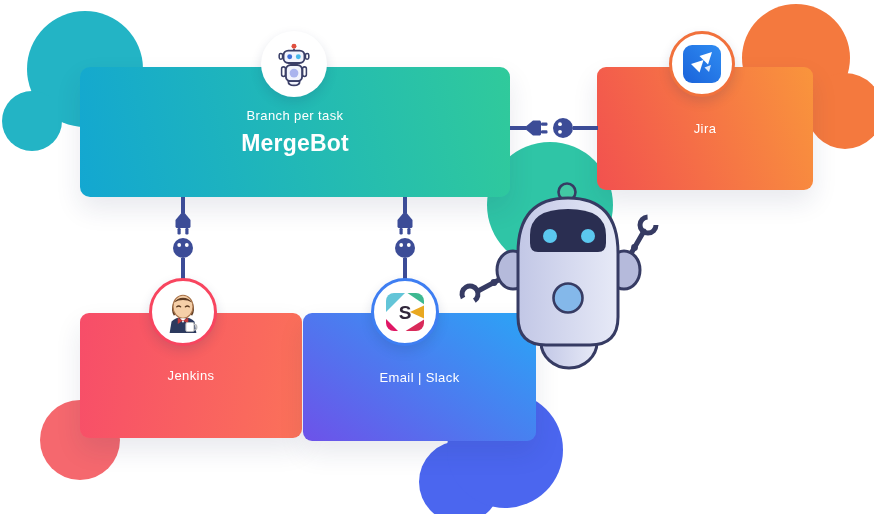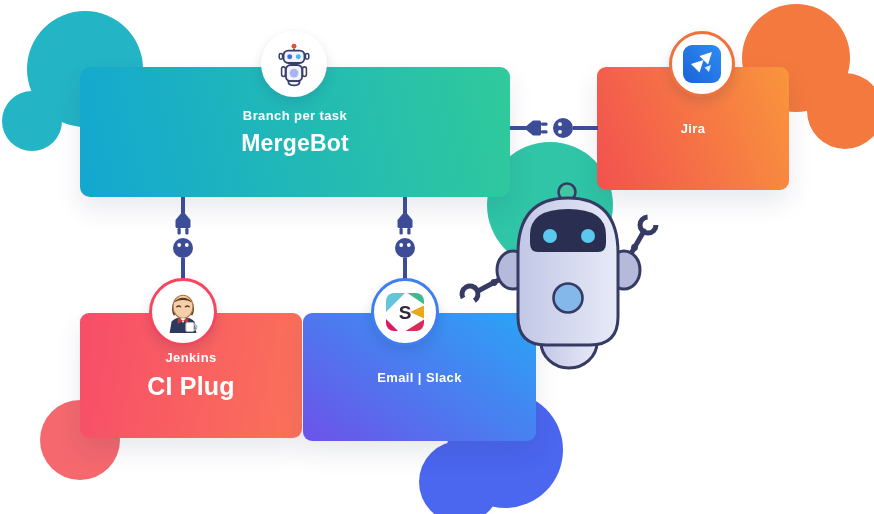--- a/index.html
+++ b/index.html
@@ -12,25 +12,25 @@
   .decor.teal-mid{background:#2fc5a6;}
   .decor.orange{background:#f4793e;}
   .decor.pink{background:#f5686e;}
   .decor.blue{background:#4b66ef;}
 
   .node{
     position:absolute;z-index:1;border-radius:9px;color:#ffffff;
     display:flex;flex-direction:column;align-items:center;justify-content:center;gap:7px;
     box-shadow:0 12px 26px rgba(30,40,90,0.10);
   }
-  .node-label{font-size:13px;font-weight:700;letter-spacing:.4px;}
+  .node-label{font-size:13px;font-weight:400;letter-spacing:.4px;}
   .node-title{font-size:25px;font-weight:700;letter-spacing:.2px;}
   .node.mergebot{left:80px;top:67px;width:430px;height:130px;border-radius:10px;
     background:linear-gradient(78deg,#13a7d1 0%,#30ca9b 100%);}
-  .node.jira{left:597px;top:67px;width:192px;height:123px;
+  .node.jira{left:597px;top:67px;width:216px;height:123px;
     background:linear-gradient(70deg,#f2514f 0%,#f9953c 100%);gap:47px;}
   .node.ci{left:80px;top:313px;width:222px;height:125px;
     background:linear-gradient(100deg,#f74d69 0%,#fb7259 100%);}
   .node.notifier{left:303px;top:313px;width:233px;height:128px;
     background:linear-gradient(35deg,#6d52e9 0%,#2f9ff5 92%);}
 
   .badge{
     position:absolute;z-index:2;background:#ffffff;border-radius:50%;
     display:flex;align-items:center;justify-content:center;
     box-shadow:0 5px 12px rgba(30,40,90,0.14);
@@ -61,21 +61,20 @@
     <div class="node-label">Branch per task</div>
     <div class="node-title" style="font-size:23px;">MergeBot</div>
   </div>
 
   <div class="node jira">
     <div class="node-label">Jira</div>
   </div>
 
   <div class="node ci">
     <div class="node-label">Jenkins</div>
-    <div class="node-title">CI Plug</div>
   </div>
 
   <div class="node notifier">
     <div class="node-label">Email | Slack</div>
   </div>
 
   <svg class="connector" style="left:510px;top:108px;" width="88" height="40" viewBox="0 0 88 40">
     <g fill="#3c4c97" stroke="none">
       <rect x="0" y="18" width="16" height="4"></rect>
       <polygon points="14,20 23,12.5 30,12.5 31,13.5 31,26.5 30,27.5 23,27.5"></polygon>

